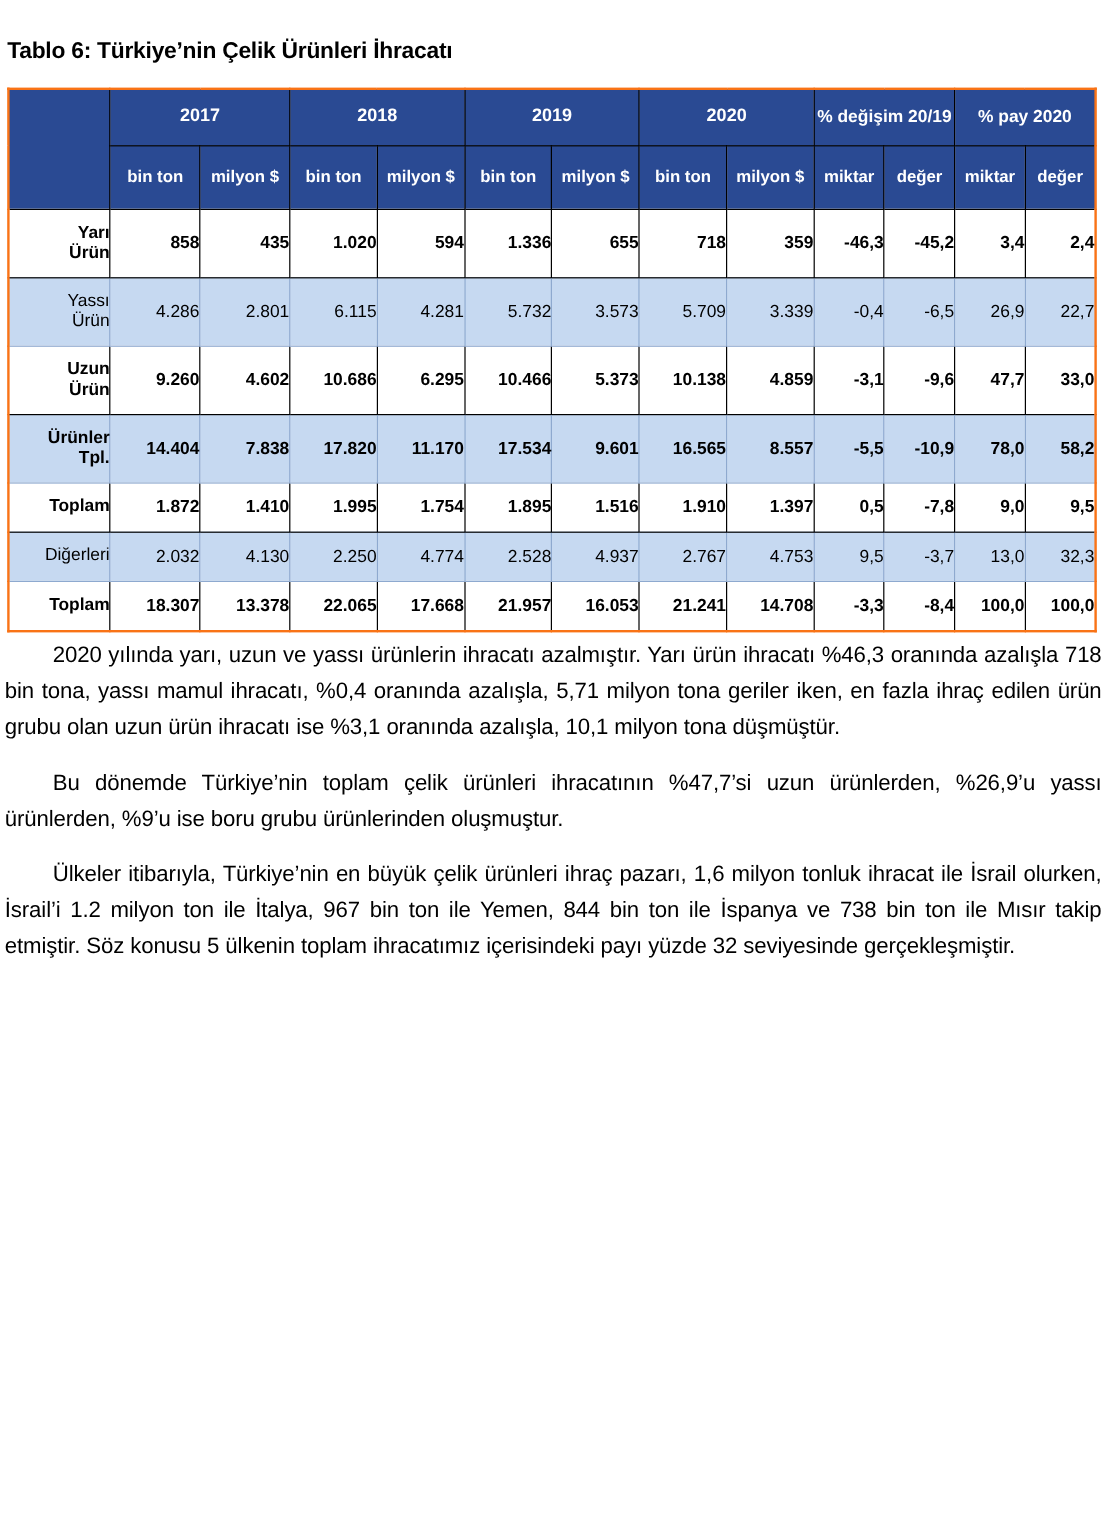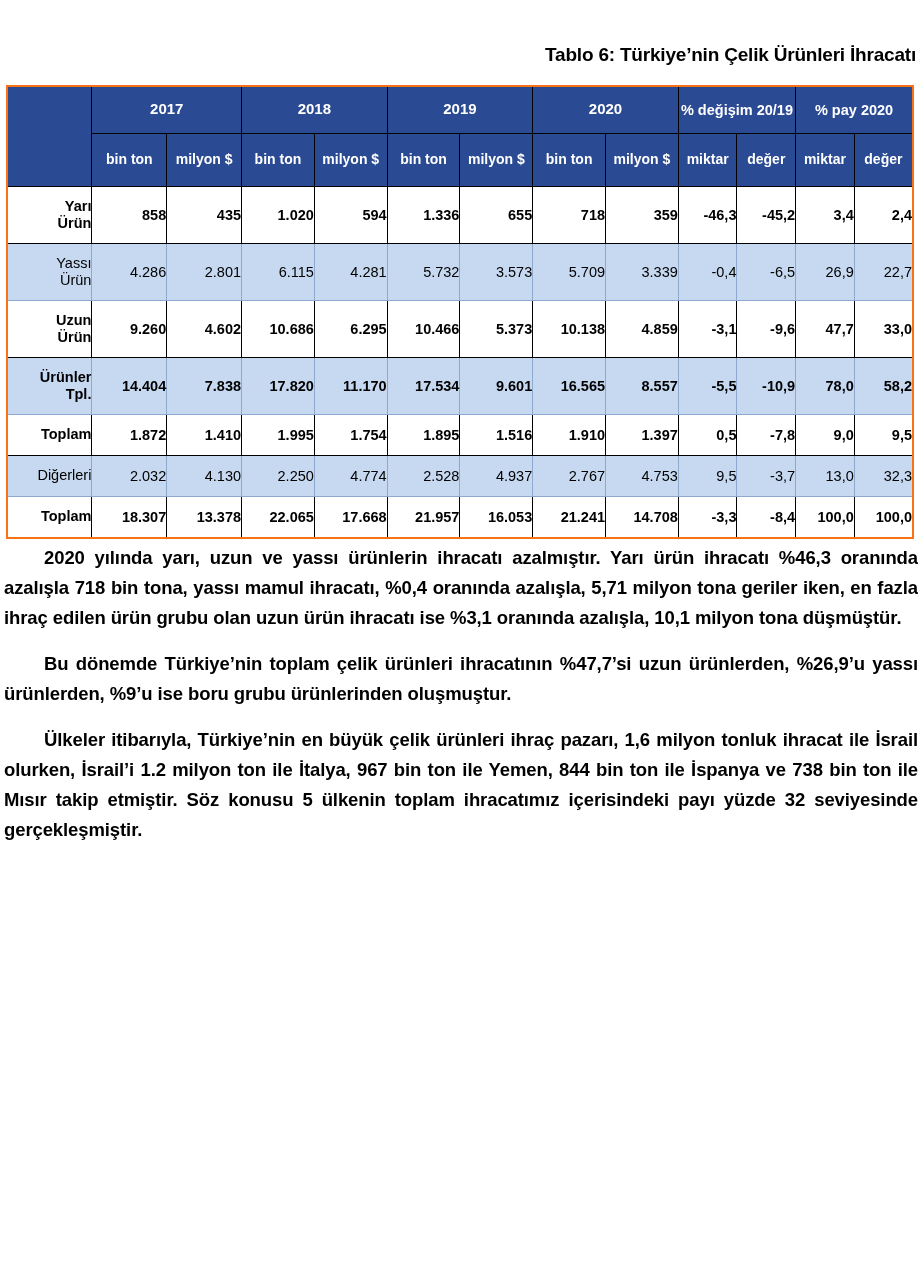--- a/index.html
+++ b/index.html
@@ -21,23 +21,22 @@
     box-sizing: border-box;
     padding: 0 2px;
   }
 
   
   .table-title {
     font-size: 19px;
     font-weight: bold;
     letter-spacing: -0.2px;
     margin: 0;
-    padding: 44px 0 0 4px;
+    padding: 32px 0 0 4px;
     line-height: 1.2;
-    text-align: right;
   }
 
   
   .tbl-wrap {
     margin: 18px 0 0 4px;
     width: 908px;
   }
   table.data {
     border-collapse: collapse;
     table-layout: fixed;
@@ -99,21 +98,20 @@
     font-size: 18px;
     line-height: 1.2;
   }
   .source .k { font-weight: bold; }
   .source .v { font-weight: normal; }
 
   
   .body-text {
     margin: 4px 0 4px 2px;
     width: 914px;
-    font-weight: bold;
   }
   .body-text p {
     font-size: 18.5px;
     line-height: 1.62;
     text-align: justify;
     text-justify: inter-word;
     margin: 0 0 16px 0;
     text-indent: 40px;
     letter-spacing: -0.1px;
   }

